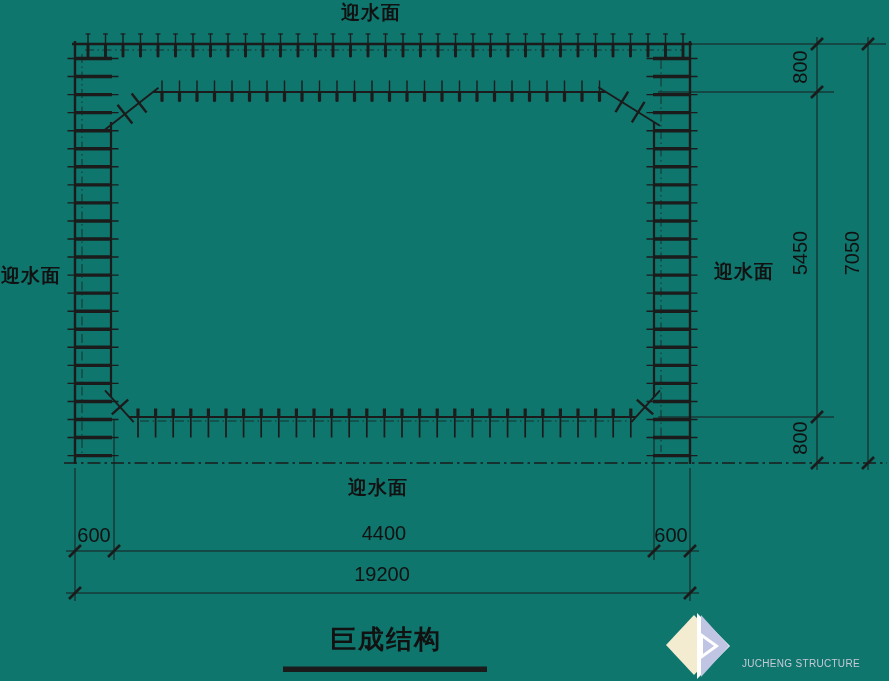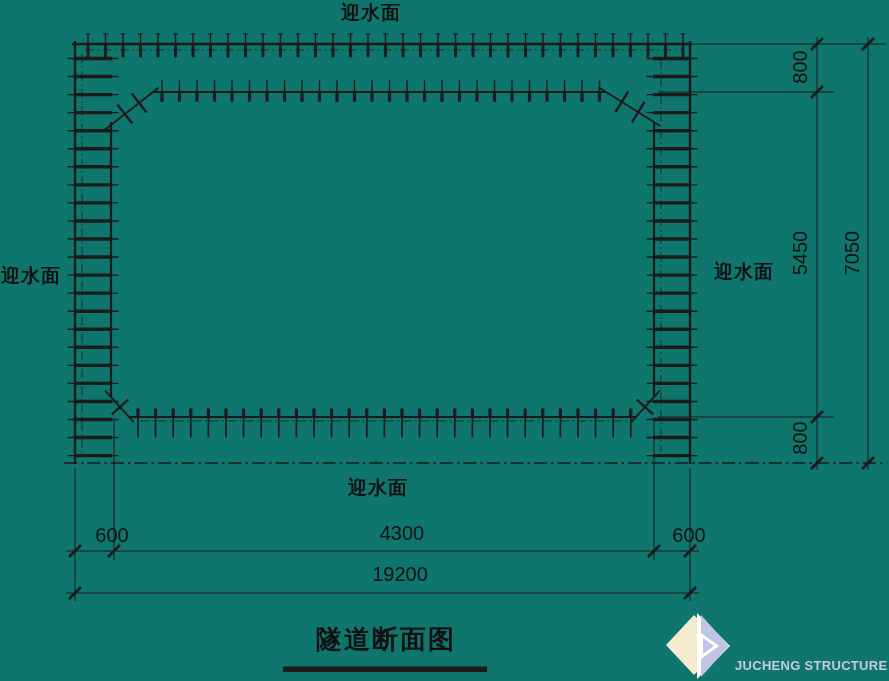--- a/index.html
+++ b/index.html
@@ -7,38 +7,38 @@
     position:relative;width:889px;height:681px;background:#0f766e;overflow:hidden;
     font-family:"Liberation Sans","DejaVu Sans",sans-serif;color:#1b1b1b;
   }
   #drawing{position:absolute;left:0;top:0;}
   .lbl{
     position:absolute;transform:translate(-50%,-50%);
     font-size:19px;font-weight:600;letter-spacing:1px;white-space:nowrap;color:#111;
   }
   .dim{
     position:absolute;transform:translate(-50%,-50%);
-    font-size:20px;font-weight:400;white-space:nowrap;color:#111;margin-left:18px;
+    font-size:20px;font-weight:400;white-space:nowrap;color:#111;
   }
   .dimv{
     position:absolute;transform:translate(-50%,-50%) rotate(-90deg);
     font-size:20px;font-weight:400;white-space:nowrap;color:#111;
   }
   .title{
     position:absolute;transform:translate(-50%,-50%);
     font-size:26px;font-weight:600;letter-spacing:2px;white-space:nowrap;color:#111;
   }
   .logo{position:absolute;left:664px;top:612px;width:225px;height:69px;}
   .logo-cn{
     position:absolute;left:73px;top:10px;
     font-size:34px;font-weight:bold;letter-spacing:2px;white-space:nowrap;
   }
   .logo-en{
-    position:absolute;left:71px;top:46px;
-    font-size:13px;font-weight:bold;letter-spacing:.3px;white-space:nowrap;
+    position:absolute;left:78px;top:46px;
+    font-size:10px;font-weight:normal;letter-spacing:.3px;white-space:nowrap;
   }
 </style>
 </head>
 <body>
 
 <div class="stage">
 
   <svg id="drawing" width="889" height="681" viewBox="0 0 889 681">
       <line x1="72" y1="44" x2="692" y2="44" stroke="#1b1b1b" stroke-width="2.4" stroke-linecap="butt"></line>
       <line x1="692" y1="44" x2="886" y2="44" stroke="#1b1b1b" stroke-width="1.1" stroke-linecap="butt"></line>
@@ -399,25 +399,25 @@
   <div class="lbl" style="left:31px;top:276px">迎水面</div>
   <div class="lbl" style="left:744px;top:272px">迎水面</div>
   <div class="lbl" style="left:378px;top:488px">迎水面</div>
 
   <div class="dimv" style="left:800px;top:67px">800</div>
   <div class="dimv" style="left:800px;top:253px">5450</div>
   <div class="dimv" style="left:800px;top:438px">800</div>
   <div class="dimv" style="left:852px;top:253px">7050</div>
 
   <div class="dim" style="left:94px;top:535px">600</div>
-  <div class="dim" style="left:384px;top:533px">4300</div>
+  <div class="dim" style="left:384px;top:533px">4400</div>
   <div class="dim" style="left:671px;top:535px">600</div>
   <div class="dim" style="left:382px;top:574px">19200</div>
 
-  <div class="title" style="left:386px;top:639px">隧道断面图</div>
+  <div class="title" style="left:386px;top:639px">巨成结构</div>
 
   <div class="logo">
     <svg width="70" height="69" viewBox="0 0 70 69">
       <polygon points="2,33 30,3 58,33 30,63" fill="#f3ecd0"></polygon>
       <polygon points="33,1 33,67 66,34" fill="#ffffff"></polygon>
       <polygon points="37,3 65,34 37,65" fill="#bfc5e3"></polygon>
       <polygon points="37,21 55,34 37,47" fill="#ffffff"></polygon>
       <polygon points="39,26 50,34 39,42" fill="#bfc5e3"></polygon>
     </svg>
     <div class="logo-en" style="color:#c7cad7">JUCHENG STRUCTURE</div>

